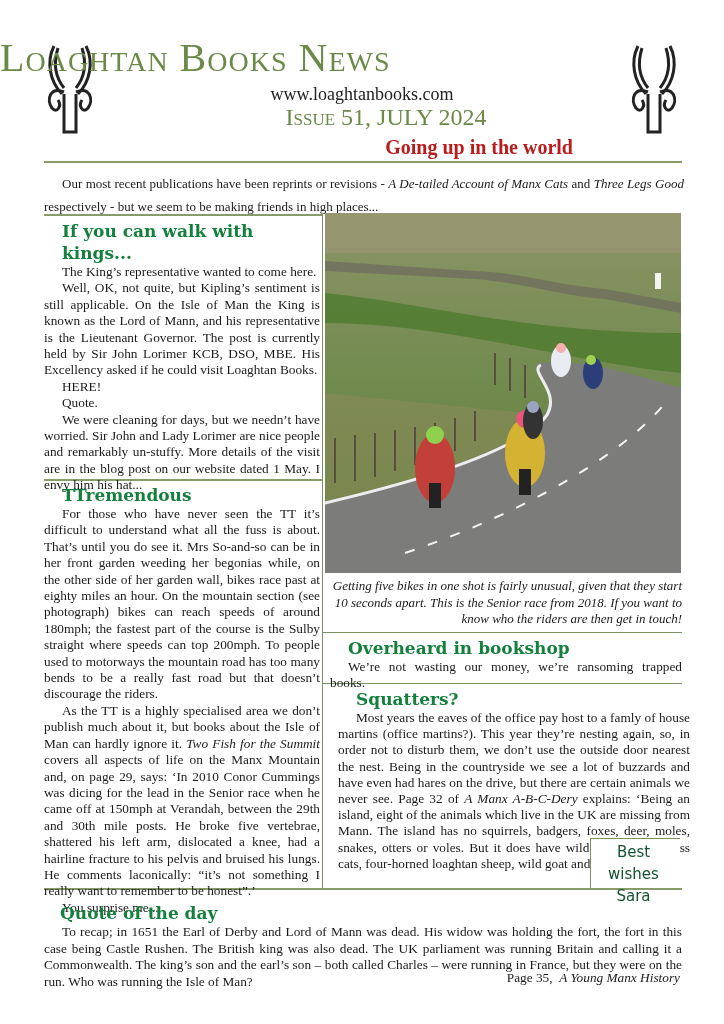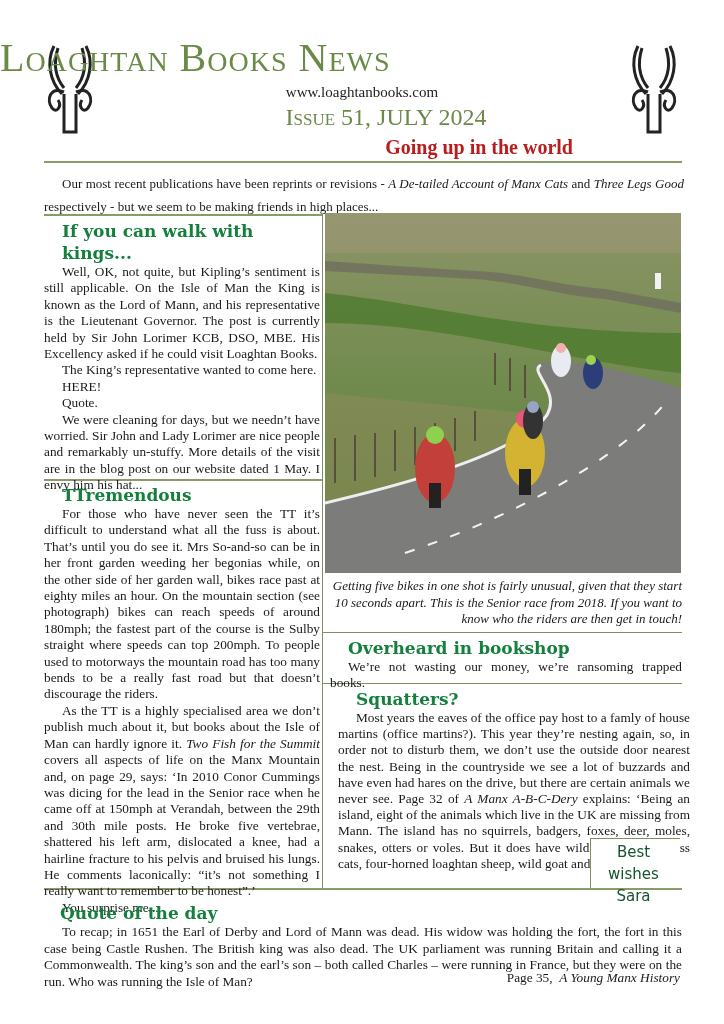--- a/index.html
+++ b/index.html
@@ -3,21 +3,21 @@
 <meta charset="utf-8">
 <style>
   html, body { margin: 0; padding: 0; background: #ffffff; }
   body { width: 724px; height: 1024px; position: relative; overflow: hidden;
          font-family: "Liberation Serif", "DejaVu Serif", serif; color: #1a1a1a; }
   .abs { position: absolute; }
 
   
   .masthead { left: 0; width: 724px; top: 38px; text-align: left; font-size: 40px; letter-spacing: 1px;
               font-variant: small-caps; color: #6b8a48; line-height: 1; }
-  .site { left: 0; width: 724px; top: 84px; text-align: center; font-size: 15px; color: #222; }
+  .site { left: 0; width: 724px; top: 84px; text-align: center; font-size: 18px; color: #222; }
   .issue { left: 0; width: 724px; top: 104px; text-align: center; font-size: 24px; font-variant: small-caps; color: #6b8a48; padding-left: 24px; }
   .tagline { left: 0; width: 573px; top: 136px; text-align: right; font-size: 20px; font-weight: bold; color: #b91c1c; }
   .logo { width: 52px; height: 94px; }
   .rule { background: #8a9b6a; height: 2px; }
 
   .intro { left: 44px; width: 640px; top: 172px; font-size: 13px; line-height: 23px; text-indent: 18px; text-align: justify; }
   h2 { margin: 0; font-family: "DejaVu Serif", serif; font-weight: bold; font-size: 17px; color: #15803d; line-height: 22px; }
   .col p { margin: 0; text-indent: 18px; text-align: justify; font-size: 13.3px; line-height: 16.4px; }
 
   .photo { left: 325px; top: 213px; width: 356px; height: 360px; overflow: hidden; }
@@ -69,22 +69,22 @@
 <div class="abs rule" style="left:44px; top:214px; width:278px; height:2px;"></div>
 
 <div class="abs" style="left:322px; top:214px; width:1px; height:676px; background:#7d9060;"></div>
 <div class="abs" style="left:44px; top:479px; width:278px; height:2px; background:#8a9b6a;"></div>
 <div class="abs" style="left:44px; top:888px; width:638px; height:2px; background:#8a9b6a;"></div>
 <div class="abs" style="left:322px; top:632px; width:360px; height:1px; background:#7d9060;"></div>
 <div class="abs" style="left:322px; top:683px; width:360px; height:1px; background:#7d9060;"></div>
 
 <div class="abs col" style="left:44px; top:220px; width:276px;">
   <h2 style="padding-left:18px;">If you can walk with kings...</h2>
+  <p>The King’s representative wanted to come here.</p>
   <p>Well, OK, not quite, but Kipling’s sentiment is still applicable.  On the Isle of Man the King is known as the Lord of Mann, and his representative is the Lieutenant Governor.  The post is currently held by Sir John Lorimer KCB, DSO, MBE.  His Excellency asked if he could visit Loaghtan Books.</p>
-  <p>The King’s representative wanted to come here.</p>
   <p>HERE!</p>
   <p>Quote.</p>
   <p>We were cleaning for days, but we needn’t have worried.  Sir John and Lady Lorimer are nice people and remarkably un-stuffy.  More details of the visit are in the blog post on our website dated 1 May.  I envy him his hat...</p>
 </div>
 
 <div class="abs col" style="left:44px; top:484px; width:276px;">
   <h2 style="padding-left:18px;">TTremendous</h2>
   <p>For those who have never seen the TT it’s difficult to understand what all the fuss is about.  That’s until you do see it.  Mrs So-and-so can be in her front garden weeding her begonias while, on the other side of her garden wall, bikes race past at eighty miles an hour.  On the mountain section (see photograph) bikes can reach speeds of  around 180mph; the fastest part of the course is the Sulby straight where speeds can top 200mph.  To people used to motorways the mountain road has too many bends to be a really fast road  but that doesn’t discourage the riders.</p>
   <p><span>As the TT is a highly specialised area we don’t publish much about it, but books about the Isle of Man can hardly ignore it.  </span><i>Two Fish for the Summit</i><span> covers all aspects of life on the Manx Mountain and, on page 29, says: ‘In 2010 Conor Cummings was dicing for the lead in the Senior race when he came off at 150mph at Verandah, between the 29th and 30th mile posts.  He broke five vertebrae, shattered his left arm, dislocated a knee, had a hairline fracture to his pelvis and bruised his lungs.  He comments laconically:  “it’s not something I really want to remember to be honest”.’</span></p>
   <p>You surprise me...</p>

